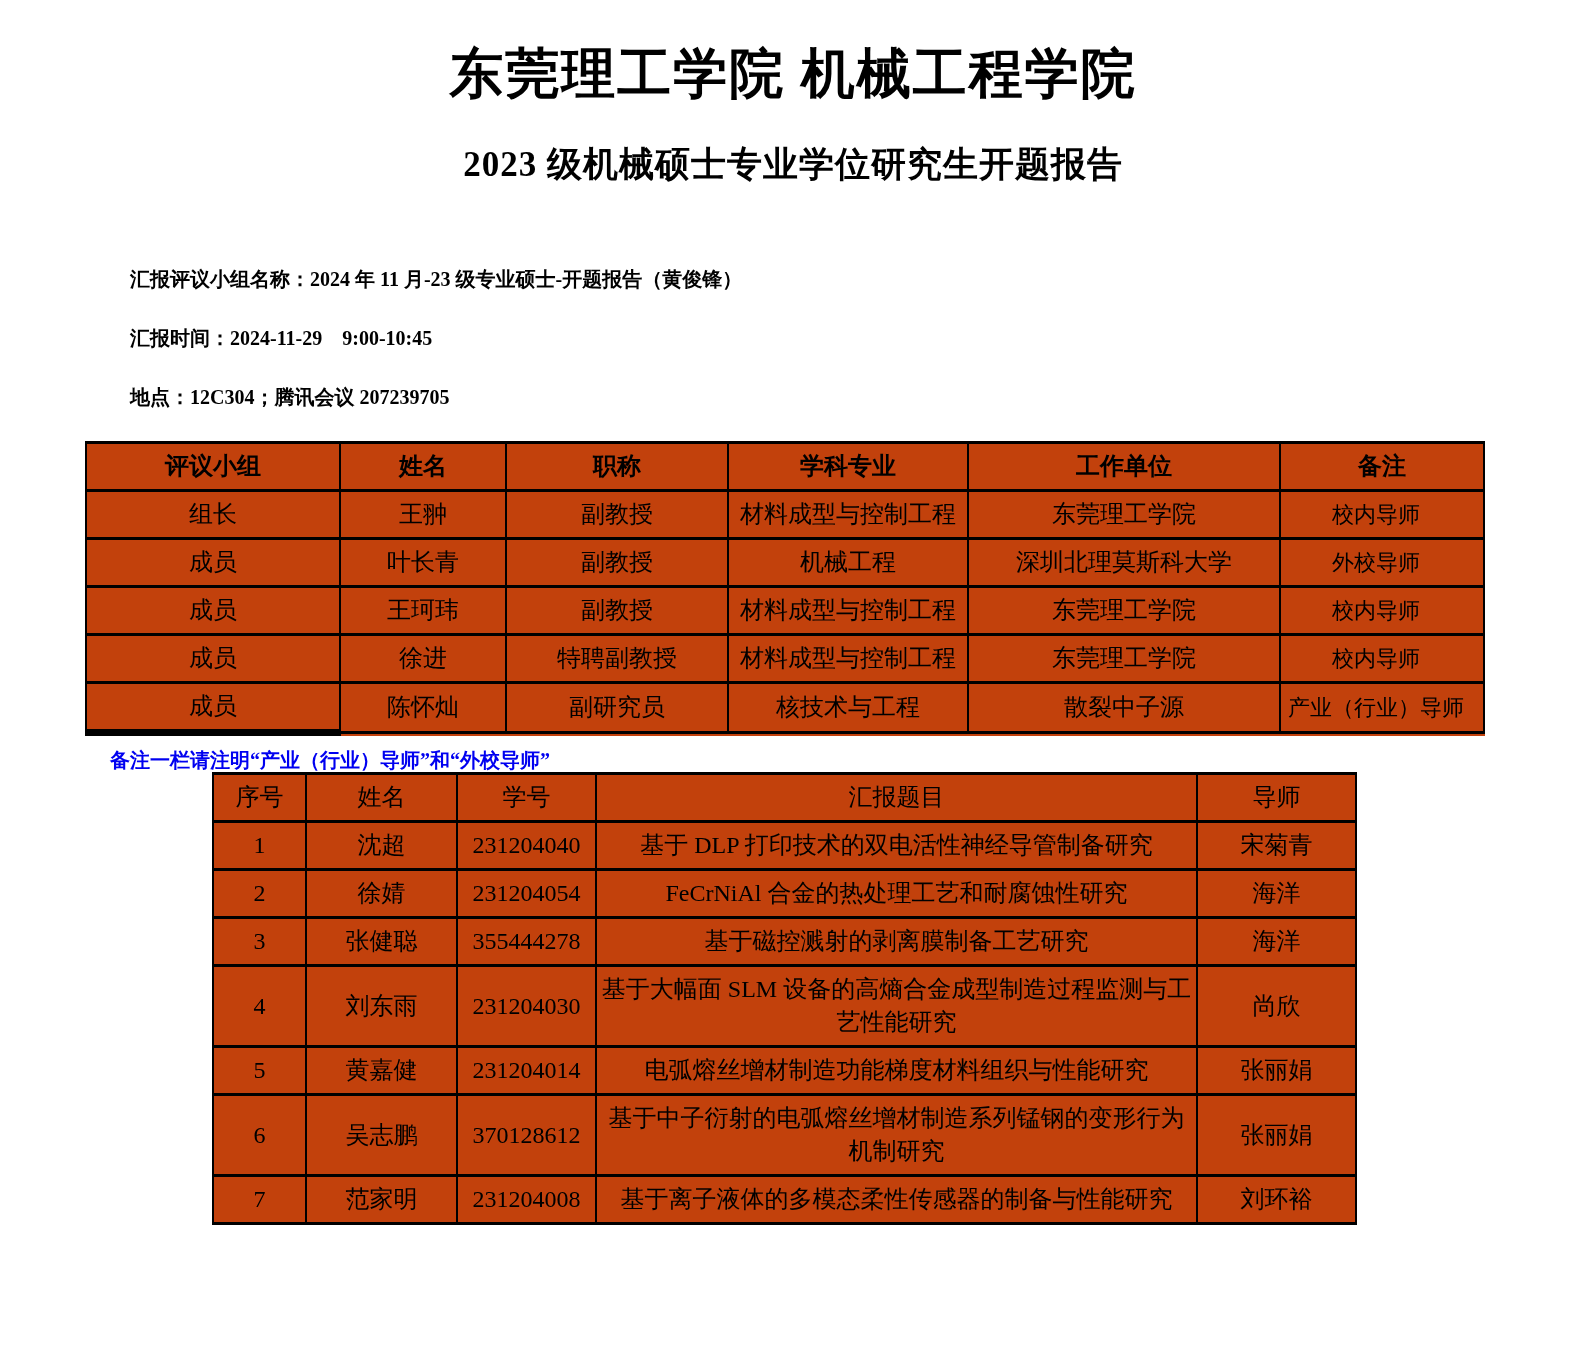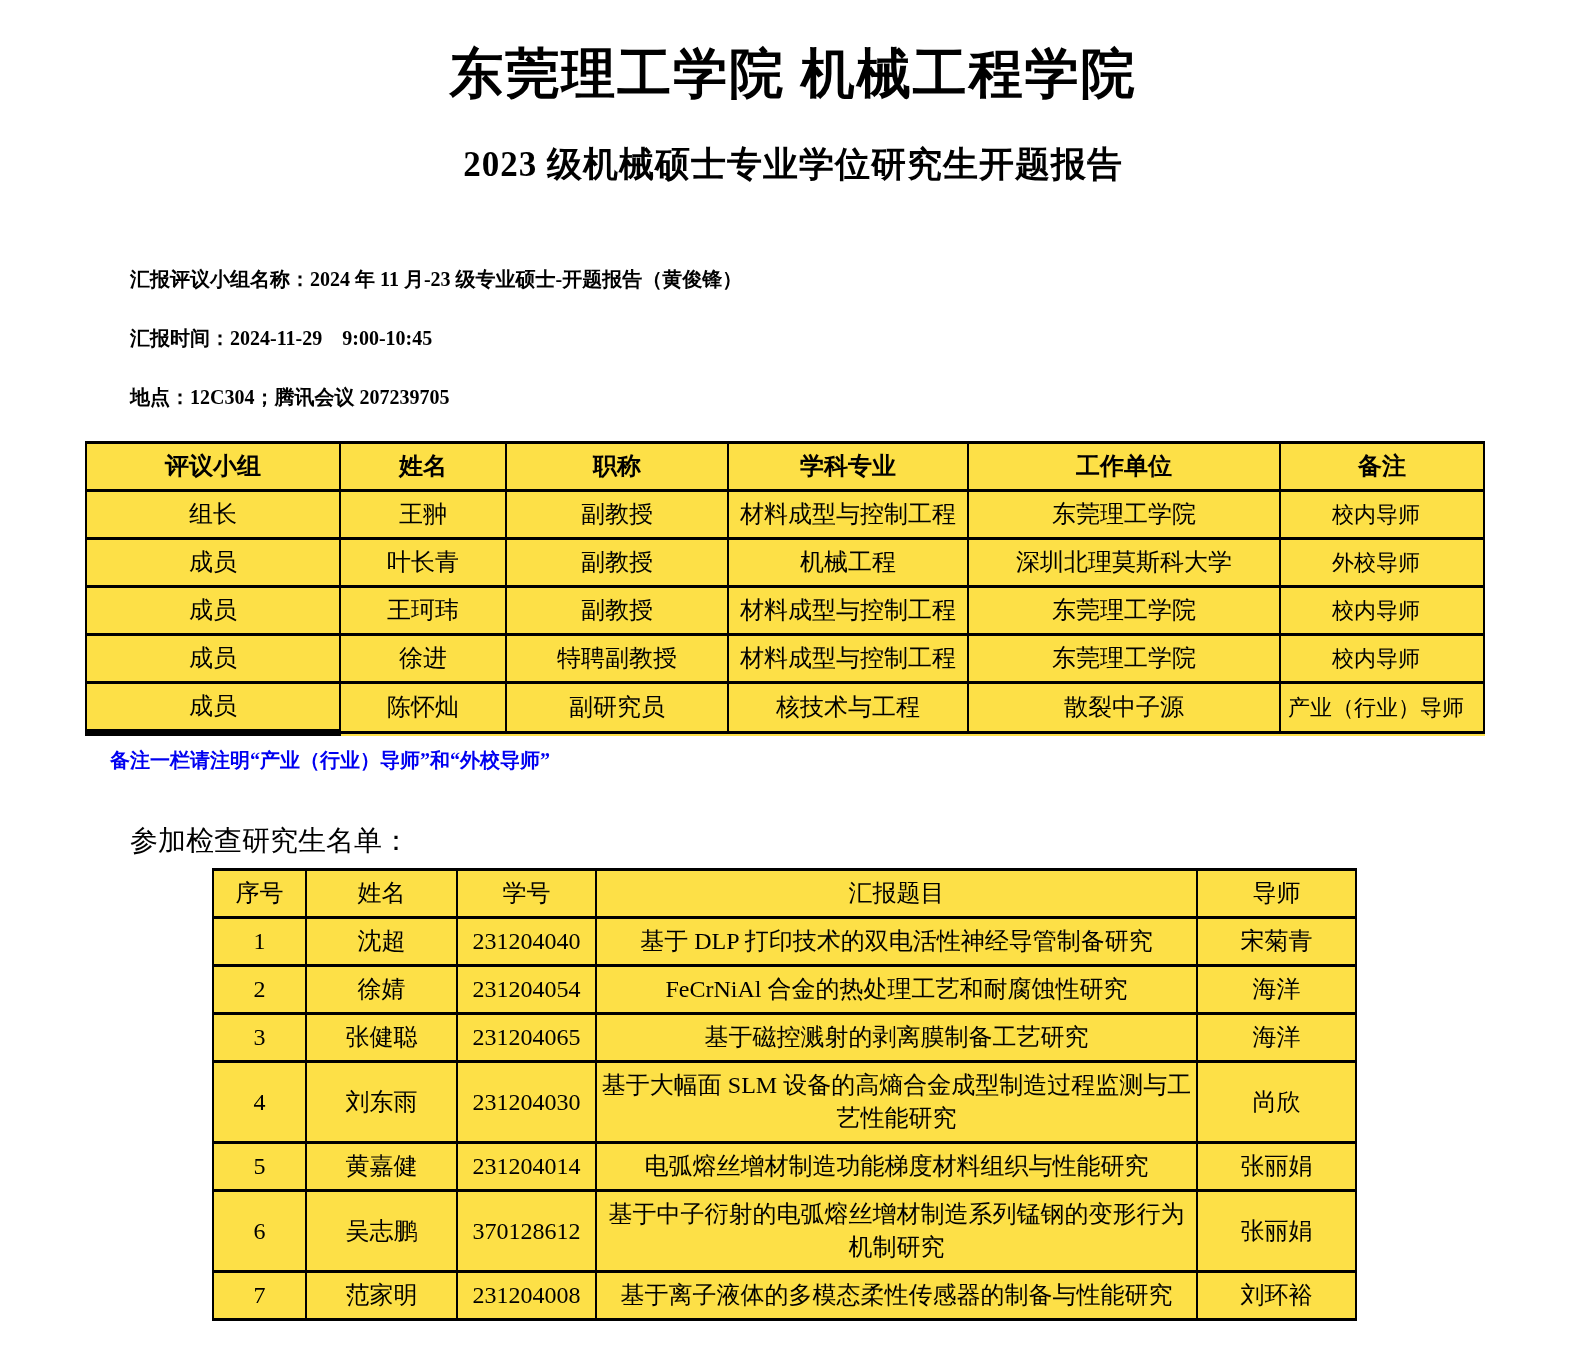--- a/index.html
+++ b/index.html
@@ -50,21 +50,21 @@
     line-height: 30px;
   }
   .students-heading {
     margin-top: 54px;
     margin-bottom: 12px;
   }
   table.tbl {
     border-collapse: collapse;
     table-layout: fixed;
     border: 2px solid #000;
-    background: #fde047;
+    background: #c2410c;
   }
   table.committee { width: 1398px; margin-left: 85px; }
   table.students  { width: 1143px; margin-left: 212px; }
   .tbl th, .tbl td {
     border: 2px solid #000;
     border-top-width: 3px;
     border-bottom-width: 3px;
     text-align: center;
     vertical-align: middle;
     font-size: 24px;
@@ -159,21 +159,20 @@
           <td>副研究员</td>
           <td>核技术与工程</td>
           <td>散裂中子源</td>
           <td>产业（行业）导师</td>
         </tr>
       </tbody>
     </table>
 
   <p class="note" style="color: rgb(0, 0, 240);">备注一栏请注明“产业（行业）导师”和“外校导师”</p>
 
-  <p class="section-heading students-heading">参加检查研究生名单：</p>
 
   <table class="tbl students">
     <colgroup>
       <col style="width:93px">
         <col style="width:151px">
         <col style="width:139px">
       <col style="width:601px">
         <col style="width:159px">
     </colgroup>
   <thead>
@@ -196,21 +195,21 @@
         <tr>
           <td>2</td>
           <td>徐婧</td>
           <td>231204054</td>
           <td>FeCrNiAl 合金的热处理工艺和耐腐蚀性研究</td>
           <td>海洋</td>
         </tr>
         <tr>
           <td>3</td>
           <td>张健聪</td>
-          <td>231204065</td>
+          <td>355444278</td>
           <td>基于磁控溅射的剥离膜制备工艺研究</td>
           <td>海洋</td>
         </tr>
         <tr>
           <td>4</td>
           <td>刘东雨</td>
           <td>231204030</td>
           <td>基于大幅面 SLM 设备的高熵合金成型制造过程监测与工艺性能研究</td>
           <td>尚欣</td>
         </tr>

